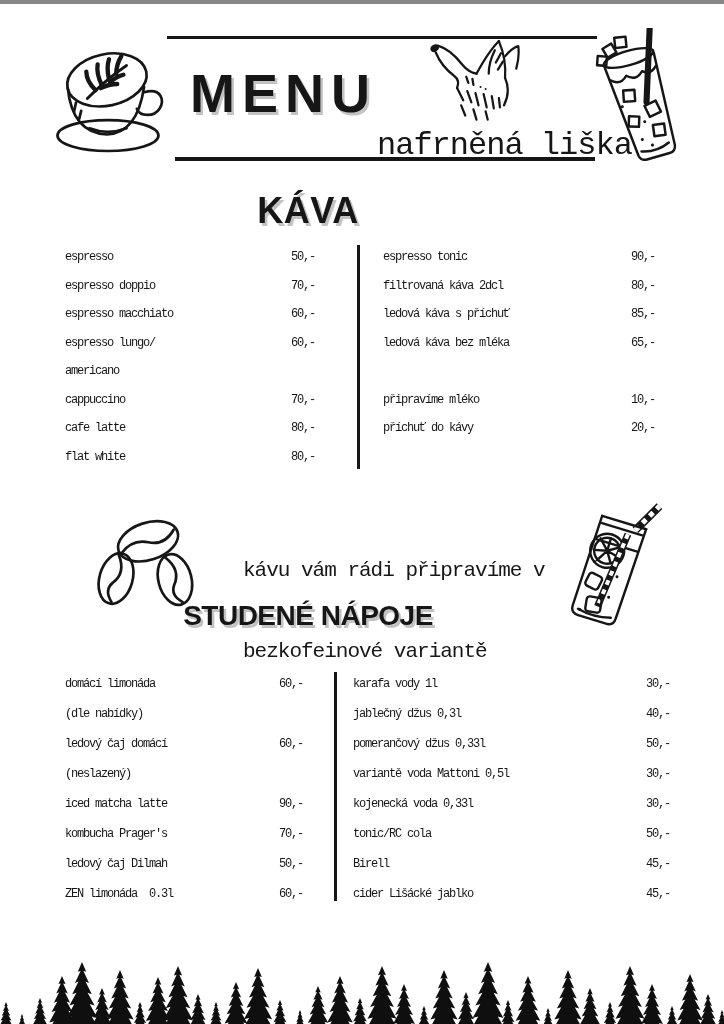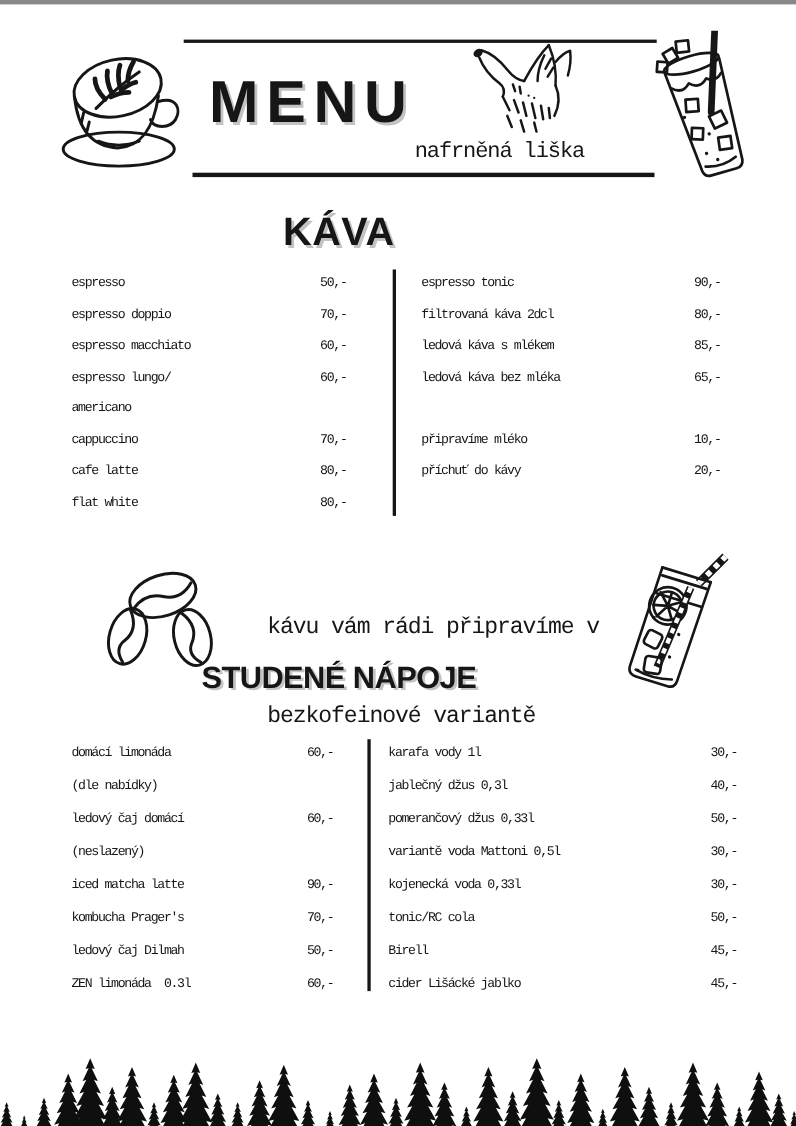--- a/index.html
+++ b/index.html
@@ -20,21 +20,21 @@
     text-shadow:2.5px 2.5px 0 var(--shadow,#c3c3c3);
     white-space:nowrap;
   }
   .menu-title { left:190px; top:62px; font-size:54px; letter-spacing:7px; line-height:1; }
   .section-title { left:0; width:616px; text-align:center; letter-spacing:0.5px; }
   .kava-title { top:186px; font-size:36px; }
   .cold-title { top:596px; font-size:28px; letter-spacing:-0.5px; }
 
   .brand {
     position:absolute; left:377px; top:123px;
-    font-size:20px; letter-spacing:-1px; white-space:pre;
+    font-size:32px; letter-spacing:-1px; white-space:pre;
   }
 
   .col { position:absolute; }
   .kava-col1 { left:65px;  top:239px; width:250px; }
   .kava-col2 { left:383px; top:239px; width:272px; }
   .cold-col1 { left:65px;  top:665px; width:238px; }
   .cold-col2 { left:353px; top:665px; width:317px; }
   .sec-kava .menu-row { height:28.5px; }
   .sec-cold .menu-row { height:30px; }
   .menu-row {
@@ -167,21 +167,21 @@
   <div class="col kava-col2 sec-kava">
       <div class="menu-row">
         <span class="item-name">espresso tonic</span>
         <span class="item-price">90,-</span>
       </div>
       <div class="menu-row">
         <span class="item-name">filtrovaná káva 2dcl</span>
         <span class="item-price">80,-</span>
       </div>
       <div class="menu-row">
-        <span class="item-name">ledová káva s mlékem</span>
+        <span class="item-name">ledová káva s příchuť</span>
         <span class="item-price">85,-</span>
       </div>
       <div class="menu-row">
         <span class="item-name">ledová káva bez mléka</span>
         <span class="item-price">65,-</span>
       </div>
       <div class="menu-row">
         <span class="item-name"></span>
         <span class="item-price"></span>
       </div>

